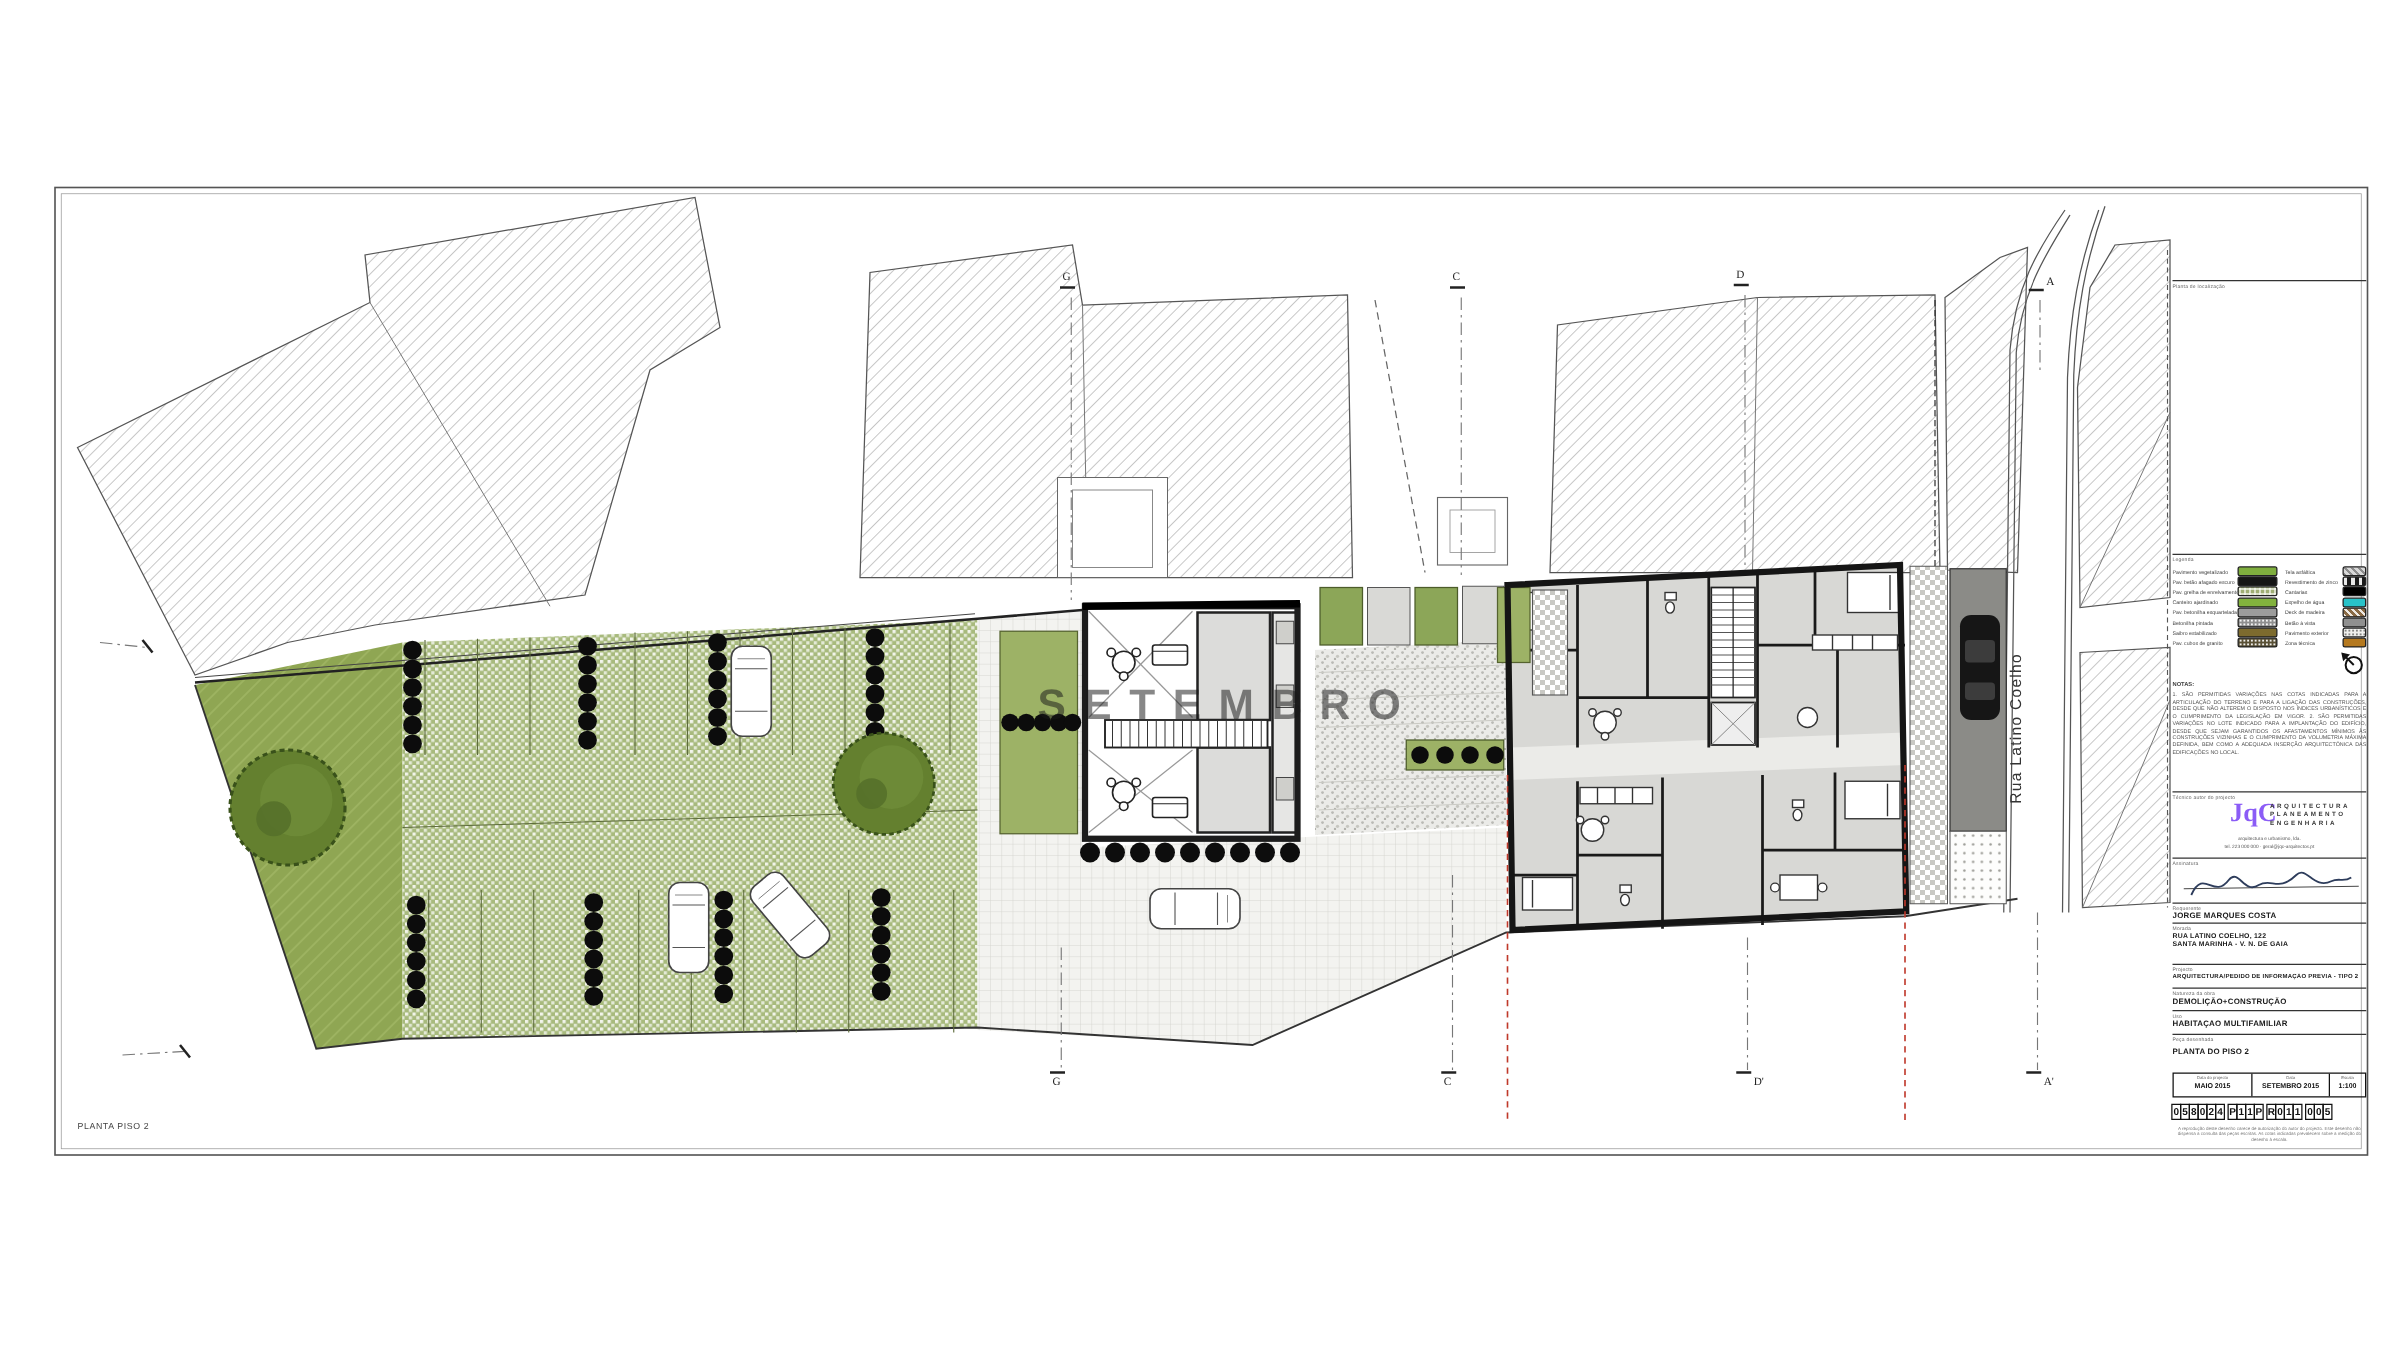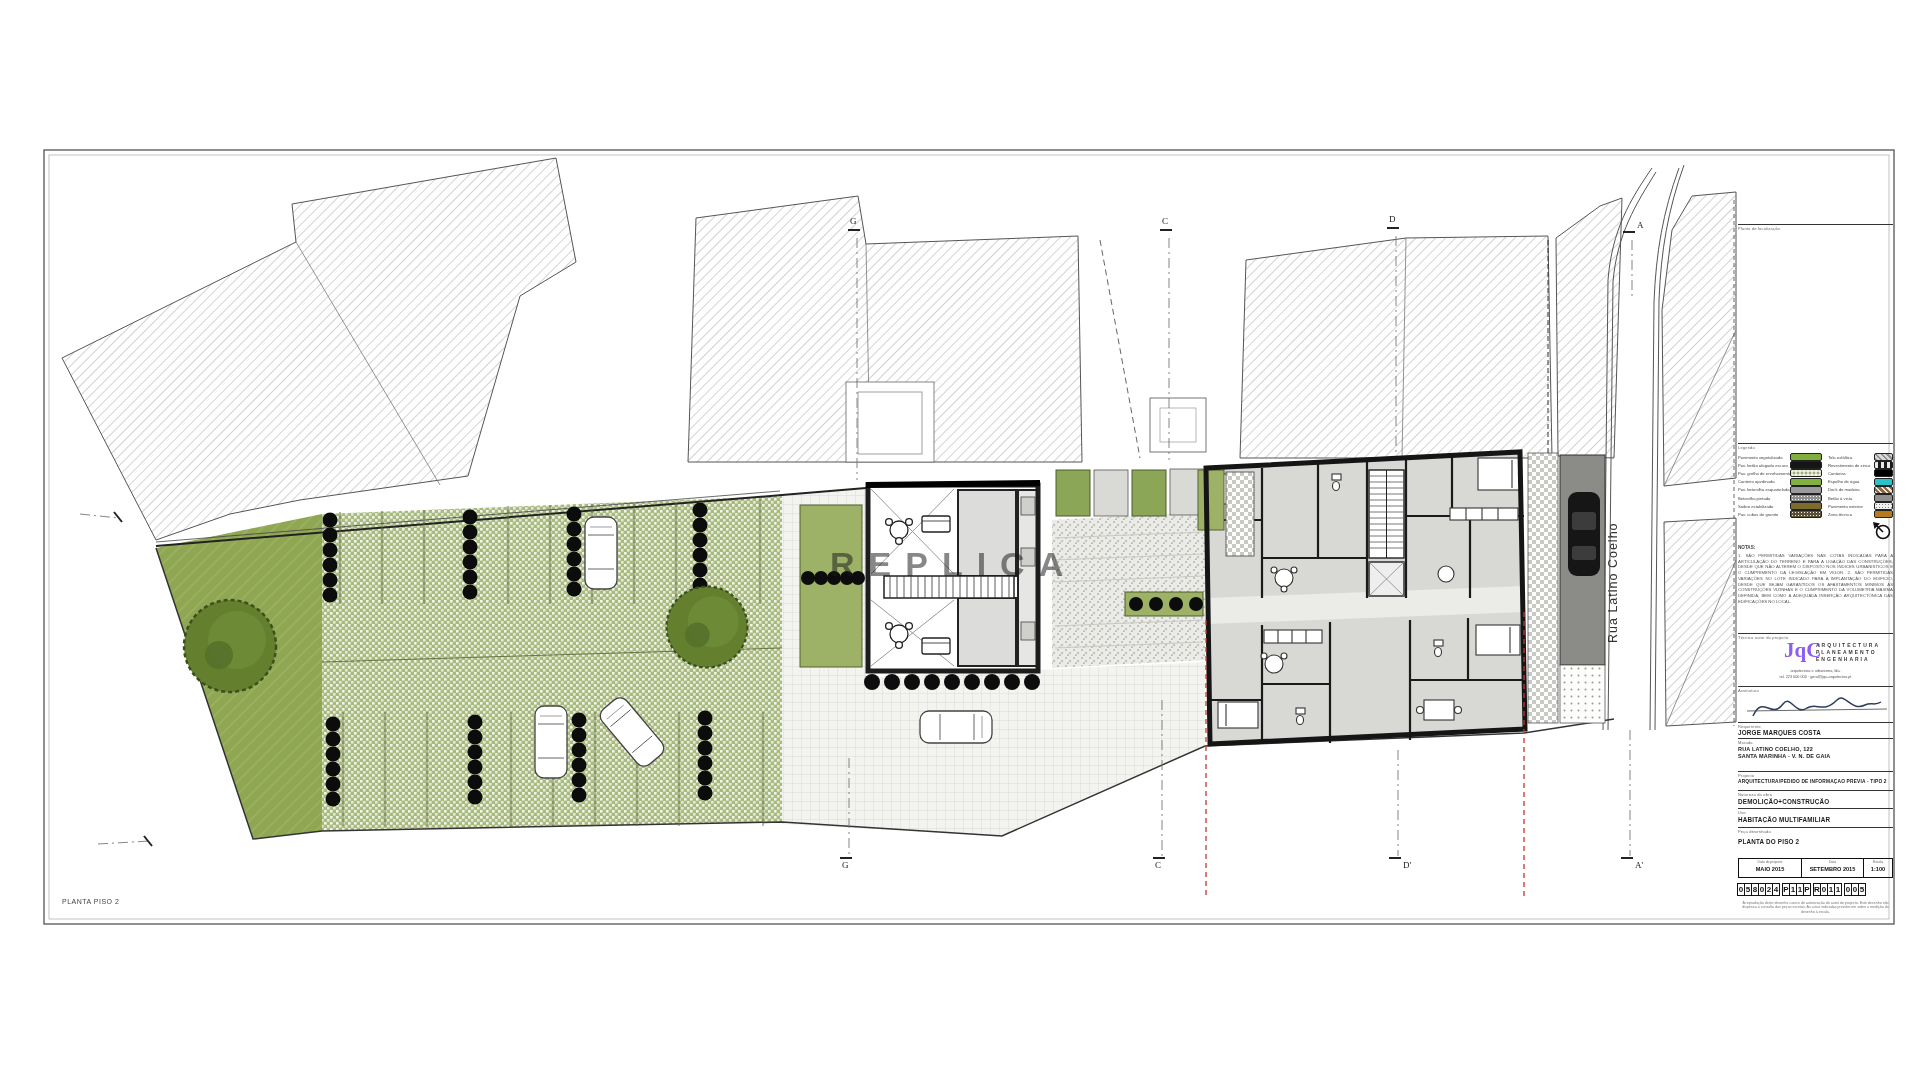--- a/index.html
+++ b/index.html
@@ -354,21 +354,21 @@
 <div class="gm" style="left:850px;top:216px">G</div>
 <div class="gm" style="left:1162px;top:216px">C</div>
 <div class="gm" style="left:1389px;top:214px">D</div>
 <div class="gm" style="left:1637px;top:220px">A</div>
 <div class="gm" style="left:842px;top:860px">G</div>
 <div class="gm" style="left:1155px;top:860px">C</div>
 <div class="gm" style="left:1403px;top:860px">D'</div>
 <div class="gm" style="left:1635px;top:860px">A'</div>
 <div class="street-label">Rua Latino Coelho</div>
 <div class="corner-label">PLANTA PISO 2</div>
-<div class="watermark">REPLICA</div>
+<div class="watermark">SETEMBRO</div>
 
 <div>
   <div class="hline" style="top:224px"></div>
   <div class="tbl" style="top:226px">Planta de localização</div>
 
   <div class="hline" style="top:443px"></div>
   <div class="tbl" style="top:445px">Legenda</div>
 
   <div class="legend-grid">
     <div class="lg-label">Pavimento vegetalizado</div>

